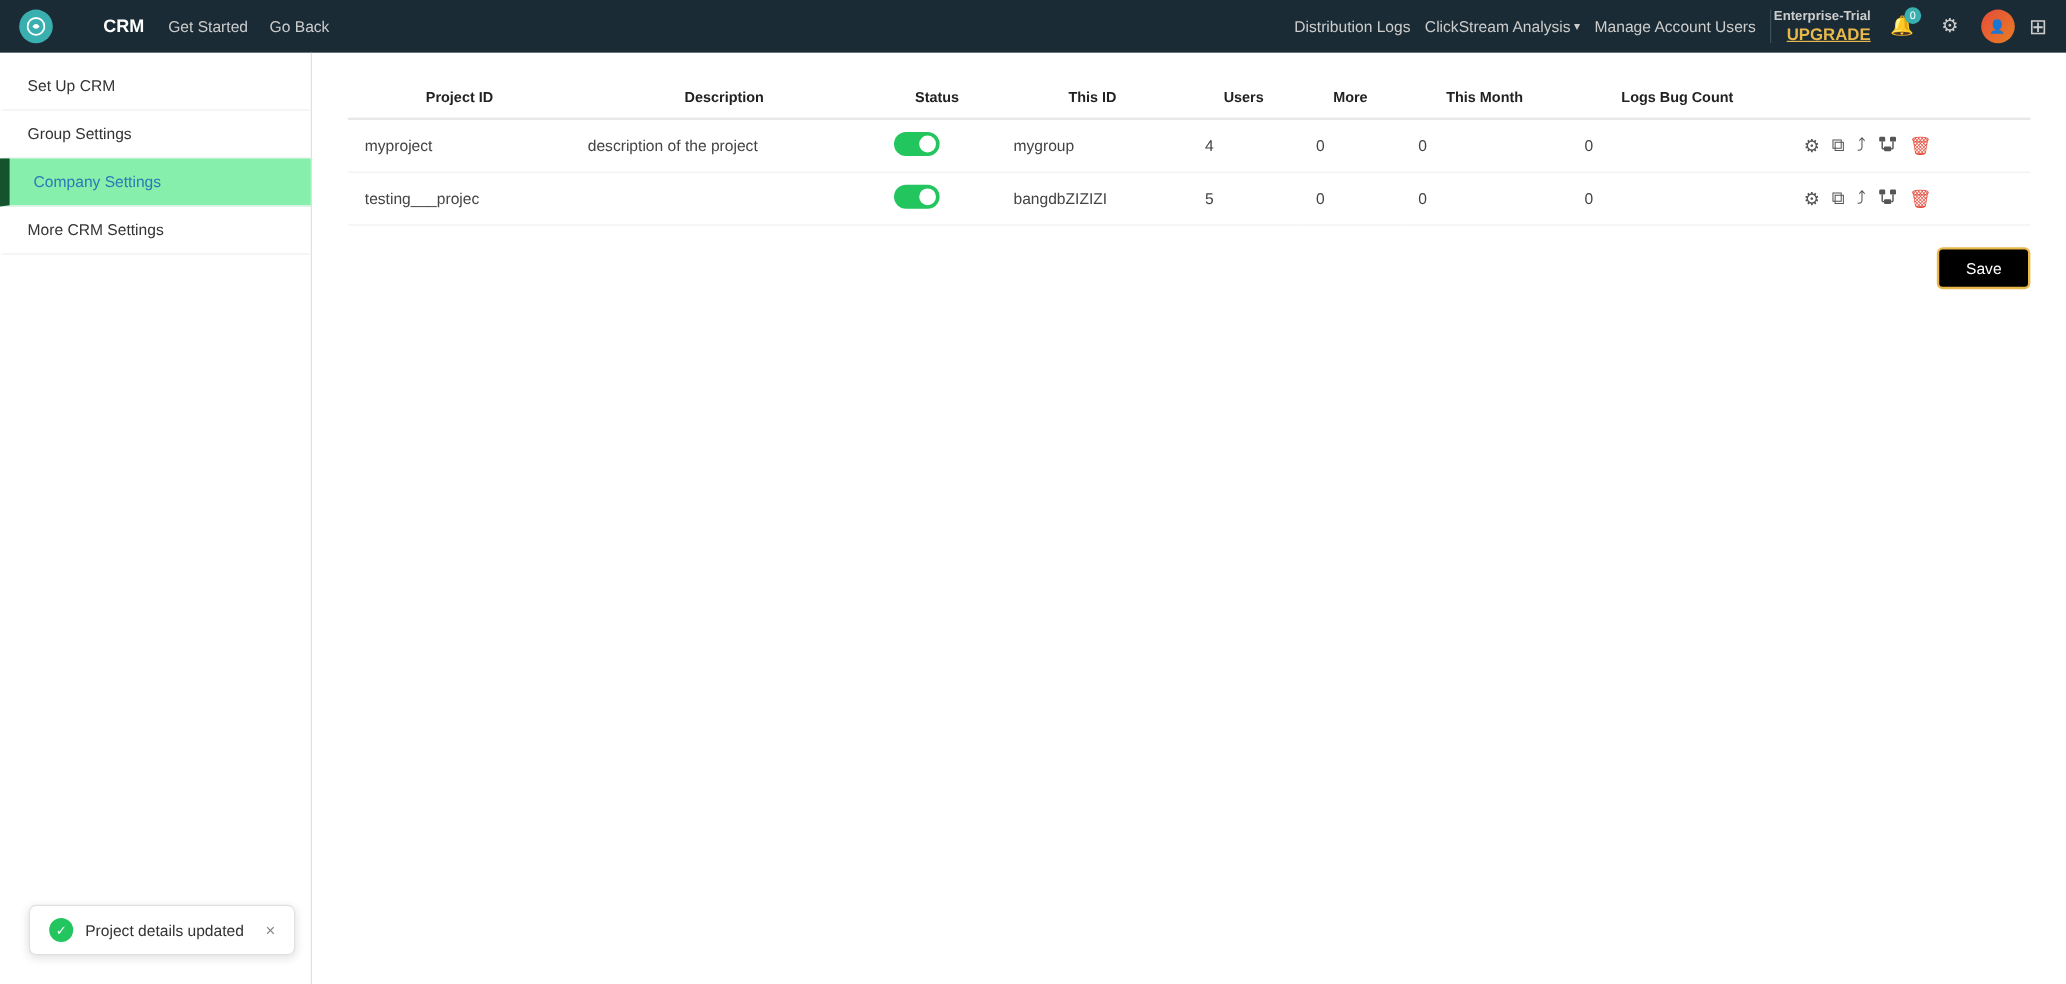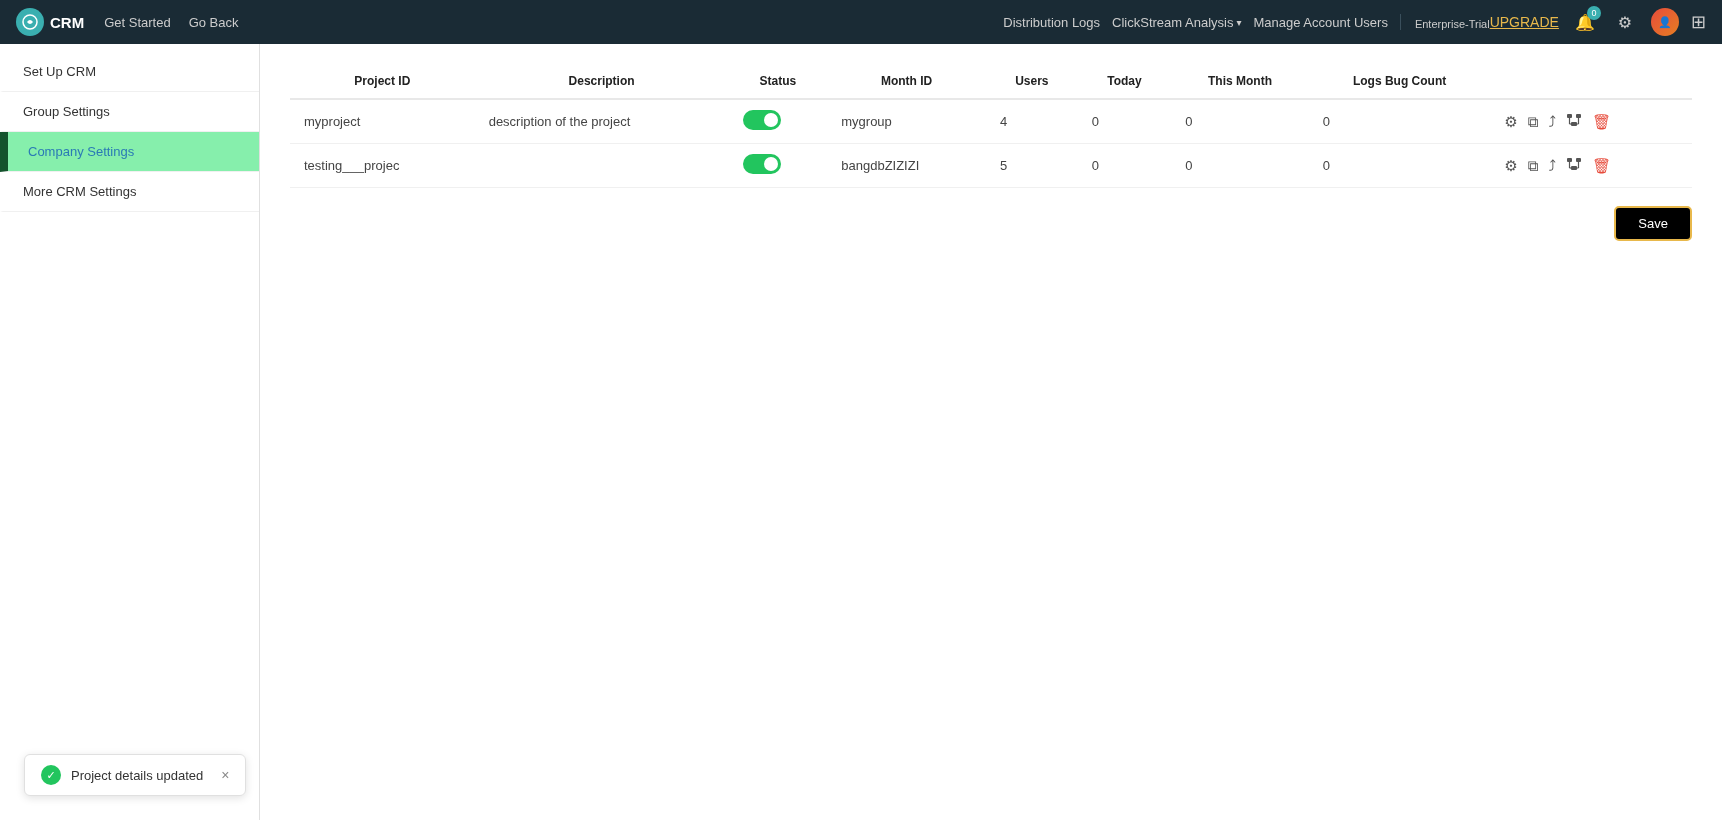--- a/index.html
+++ b/index.html
@@ -19,38 +19,38 @@
       display: flex; align-items: center; gap: 6px; margin-right: 20px;
     }
     .topnav-logo .logo-icon {
       width: 28px; height: 28px;
       background: #3aafb0;
       border-radius: 50%;
       display: flex; align-items: center; justify-content: center;
       font-size: 12px; color: white; font-weight: bold;
     }
     .topnav-logo .logo-text {
-      color: #fff; font-size: 15px; font-weight: 600;
+      color: #fff; font-size: 15px; font-weight: 600; margin-left: 36px;
     }
     .topnav-link {
       color: #ccc; font-size: 13px; margin-right: 18px; cursor: pointer; white-space: nowrap;
     }
     .topnav-spacer { flex: 1; }
     .topnav-right {
       display: flex; align-items: center; gap: 12px;
     }
     .topnav-right .nav-item {
       color: #ccc; font-size: 13px; cursor: pointer; white-space: nowrap;
     }
     .nav-item-with-arrow {
       display: flex; align-items: center; gap: 3px;
     }
     .enterprise-block {
-      display: flex; align-items: flex-end; font-size: 10px; color: #aaa;
-      border-left: 1px solid #3a4f5c; padding-left: 14px;
+      display: flex; flex-direction: column; align-items: flex-end; font-size: 10px; color: #aaa;
+      border-left: 1px solid #3a4f5c; padding-left: 2px; font-weight: bold;
     }
     .enterprise-block .trial-label { color: #ccc; font-size: 11px; }
     .enterprise-block .upgrade-link { color: #e8b84b; font-size: 14px; text-decoration: underline; cursor: pointer; }
     .topnav-icon-btn {
       color: #ccc; cursor: pointer; font-size: 16px; position: relative;
       width: 28px; height: 28px; display: flex; align-items: center; justify-content: center;
     }
     .badge {
       position: absolute; top: -2px; right: -2px;
       background: #3aafb0; border-radius: 50%; width: 14px; height: 14px;
@@ -258,23 +258,23 @@
     </div>
   </aside>
 
   <main class="main-content">
     <table>
       <thead>
         <tr>
           <th>Project ID</th>
           <th>Description</th>
           <th>Status</th>
-          <th>Month ID</th>
+          <th>This ID</th>
           <th>Users</th>
-          <th>Today</th>
+          <th>More</th>
           <th>This Month</th>
           <th>Logs Bug Count</th>
           <th></th>
         </tr>
       </thead>
       <tbody id="table-body">
       <tr>
       <td>myproject</td>
       <td>description of the project</td>
       <td>

